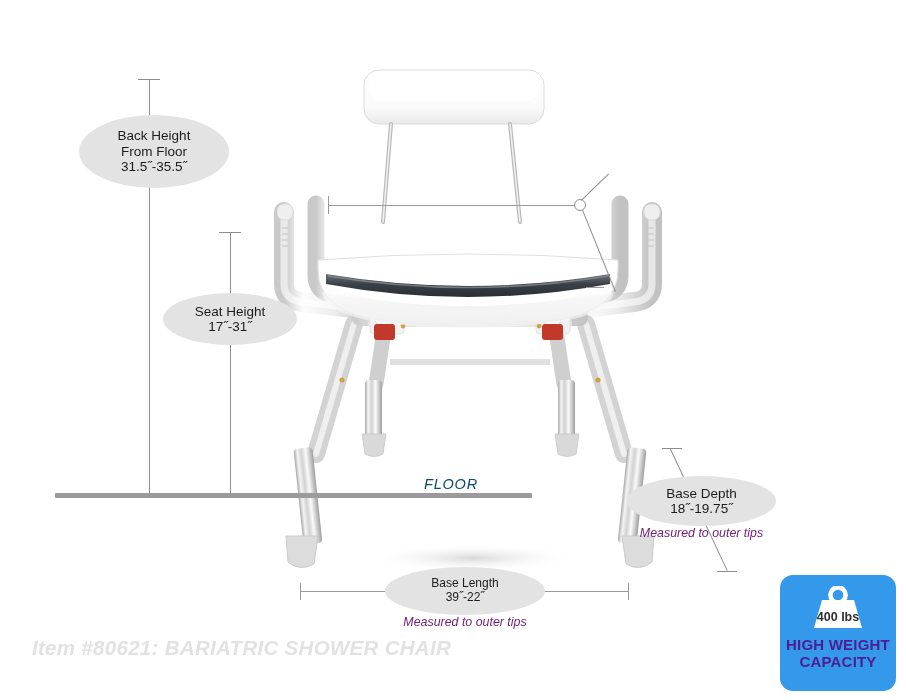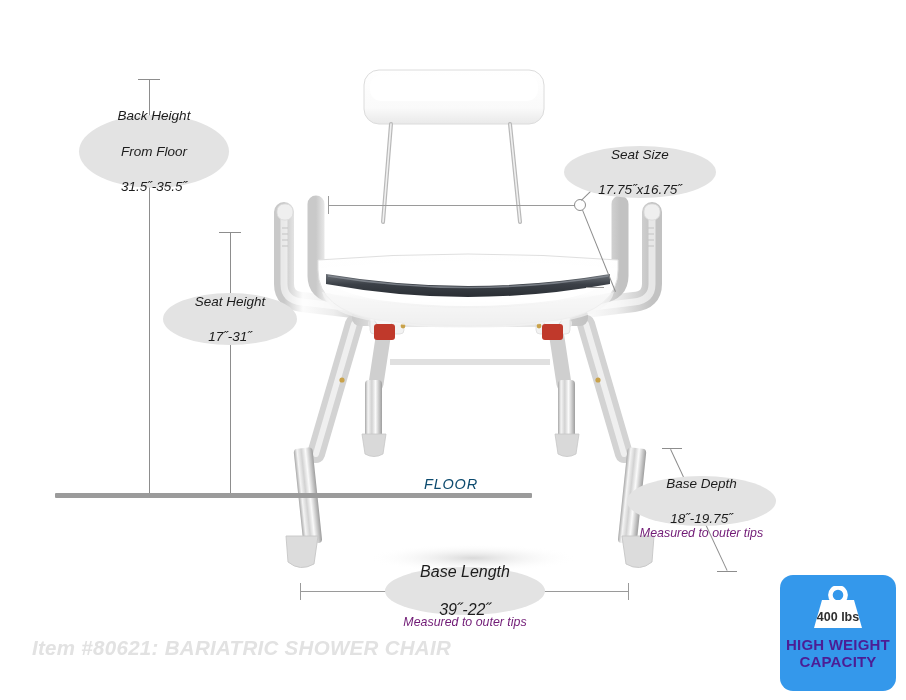--- a/index.html
+++ b/index.html
@@ -26,23 +26,21 @@
   }
 
   
   .callout { position: absolute; text-align: center; }
   .ellipse {
     position: relative;
     background: #e3e3e3;
     border-radius: 50%;
     display: flex; flex-direction: column;
     align-items: center; justify-content: center;
-    font-style: italic;
     color: #1c1c1c;
-    gap: 20px;
   }
   .ellipse .ln { line-height: 1.14; white-space: nowrap; }
   .sub {
     font-style: italic; color: #701a75;
     white-space: nowrap; text-align: center; line-height: 1.1;
   }
 
   
   .vline { position: absolute; width: 1px; background: #8d8d8d; }
   .vcap  { position: absolute; height: 1px; background: #8d8d8d; }
@@ -226,26 +224,20 @@
 
   <div class="hcap" style="left:328px; top:196px; height:18px;"></div>
   <div class="hline" style="left:328px; top:205px; width:250px;"></div>
   <div class="node-dot" style="left:574px; top:199px;"></div>
 
   <div class="leader" style="left:581px; top:200px; width:38px; transform:rotate(-44deg);"></div>
 
   <div class="leader" style="left:583px; top:210px; width:88px; transform:rotate(68deg);"></div>
   <div class="hline" style="left:586px; top:287px; width:18px;"></div>
 
-  <div class="callout" style="left:564px; top:146px;">
-    <div class="ellipse" style="width:152px; height:52px; font-size:13.5px;">
-      <div class="ln">Seat Size</div>
-      <div class="ln">17.75˝x16.75˝</div>
-    </div>
-  </div>
 
   <div class="floor-bar" style="left:55px; top:493px; width:477px;"></div>
   <div class="floor-label" style="left:424px; top:476px; font-size:14.5px;">FLOOR</div>
 
   <div class="leader" style="left:671px; top:449px; width:134px; transform:rotate(65deg); background:#8d8d8d;"></div>
   <div class="hline" style="left:662px; top:448px; width:20px; background:#8d8d8d;"></div>
   <div class="hline" style="left:717px; top:571px; width:20px; background:#8d8d8d;"></div>
 
   <div class="callout" style="left:627px; top:476px;">
     <div class="ellipse" style="width:149px; height:50px; font-size:13.5px;align-items:center;">
@@ -253,21 +245,21 @@
       <div class="ln">18˝-19.75˝</div>
     </div>
     <div class="sub" style="font-size:12.4px; margin-top:1px;">Measured to outer tips</div>
   </div>
 
   <div class="hcap" style="left:300px; top:583px; height:17px;"></div>
   <div class="hline" style="left:300px; top:591px; width:329px;"></div>
   <div class="hcap" style="left:628px; top:583px; height:17px;"></div>
 
   <div class="callout" style="left:385px; top:567px;">
-    <div class="ellipse" style="width:160px; height:48px; font-size:16px;">
+    <div class="ellipse" style="width:160px; height:48px; font-size:12px;">
       <div class="ln">Base Length</div>
       <div class="ln">39˝-22˝</div>
     </div>
     <div class="sub" style="font-size:12.4px; margin-top:1px;">Measured to outer tips</div>
   </div>
 
   <div class="item-label" style="left:32px; top:636px; font-size:20.5px;">Item #80621: BARIATRIC SHOWER CHAIR</div>
 
   <div class="badge" style="left:780px; top:575px; width:116px; height:116px; background:#3498eb;">
     <svg class="badge-icon" width="58" height="44" viewBox="0 0 58 44">

